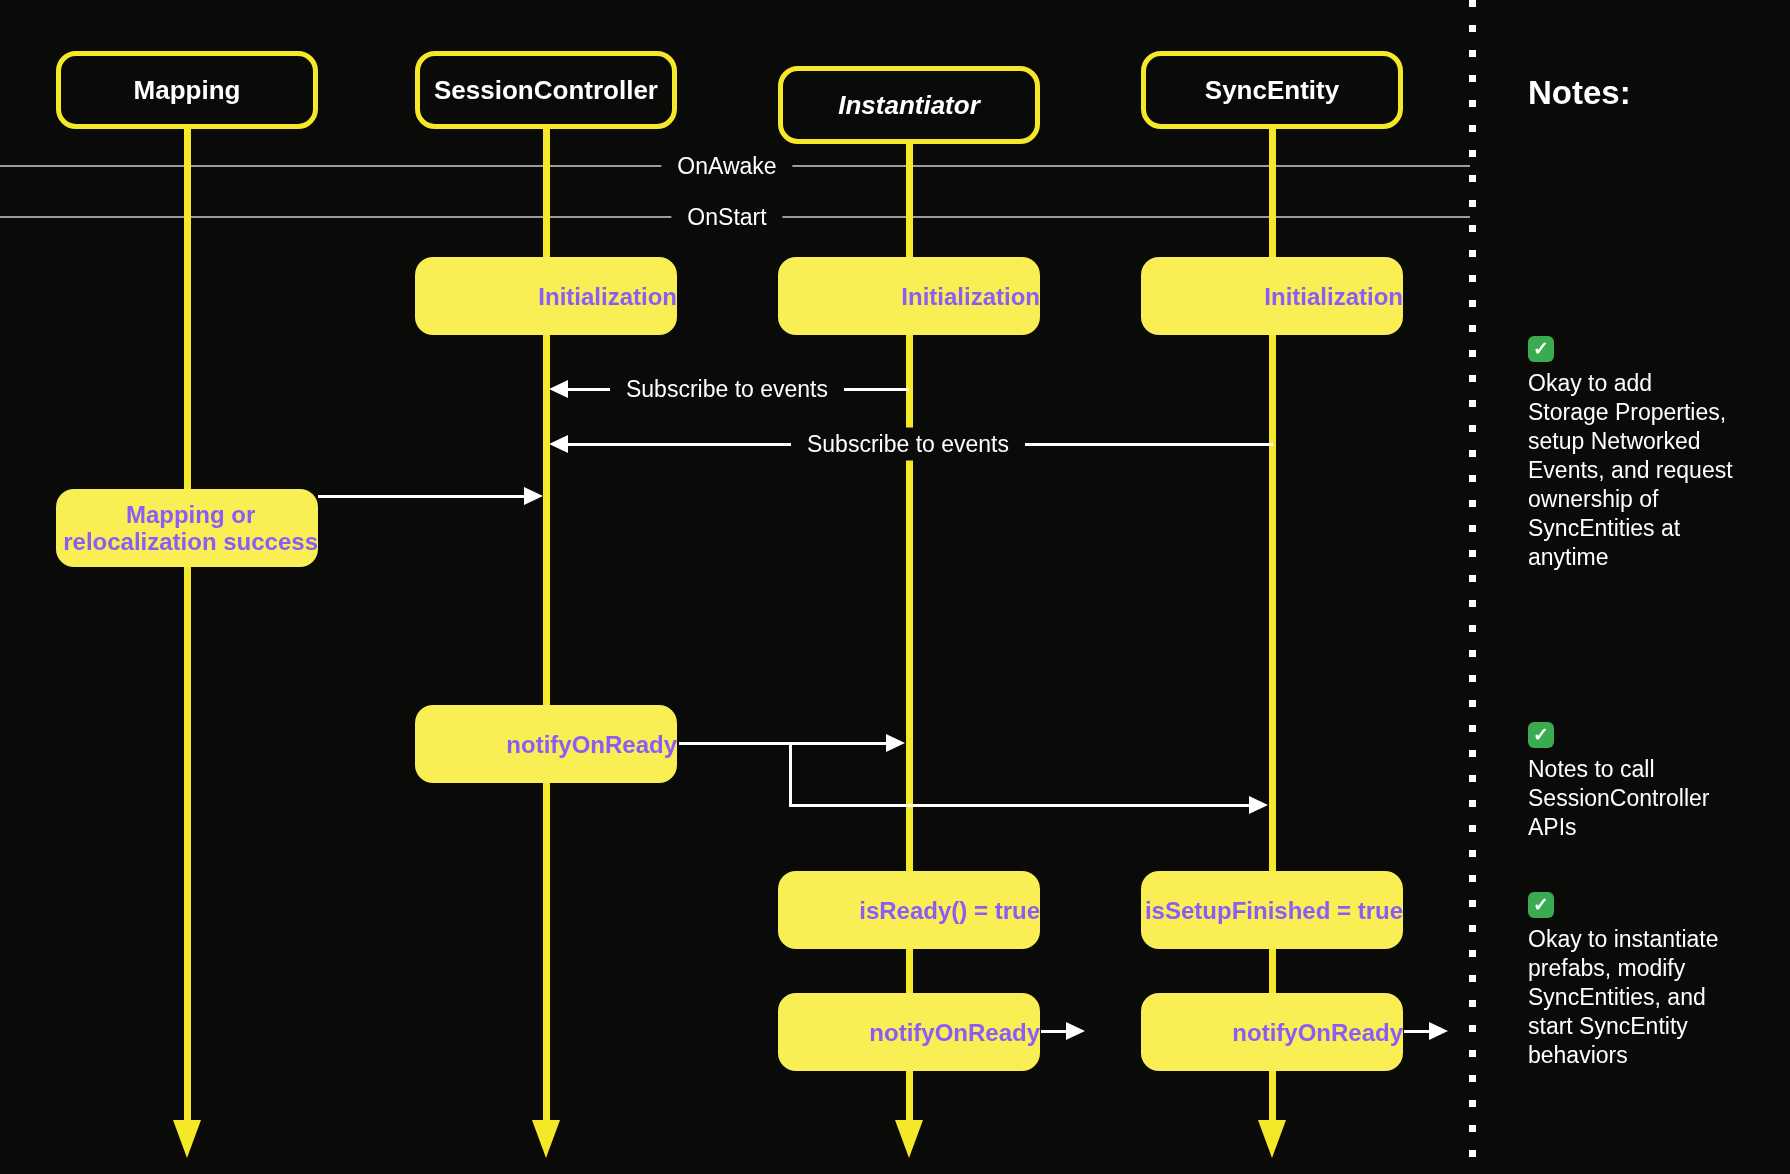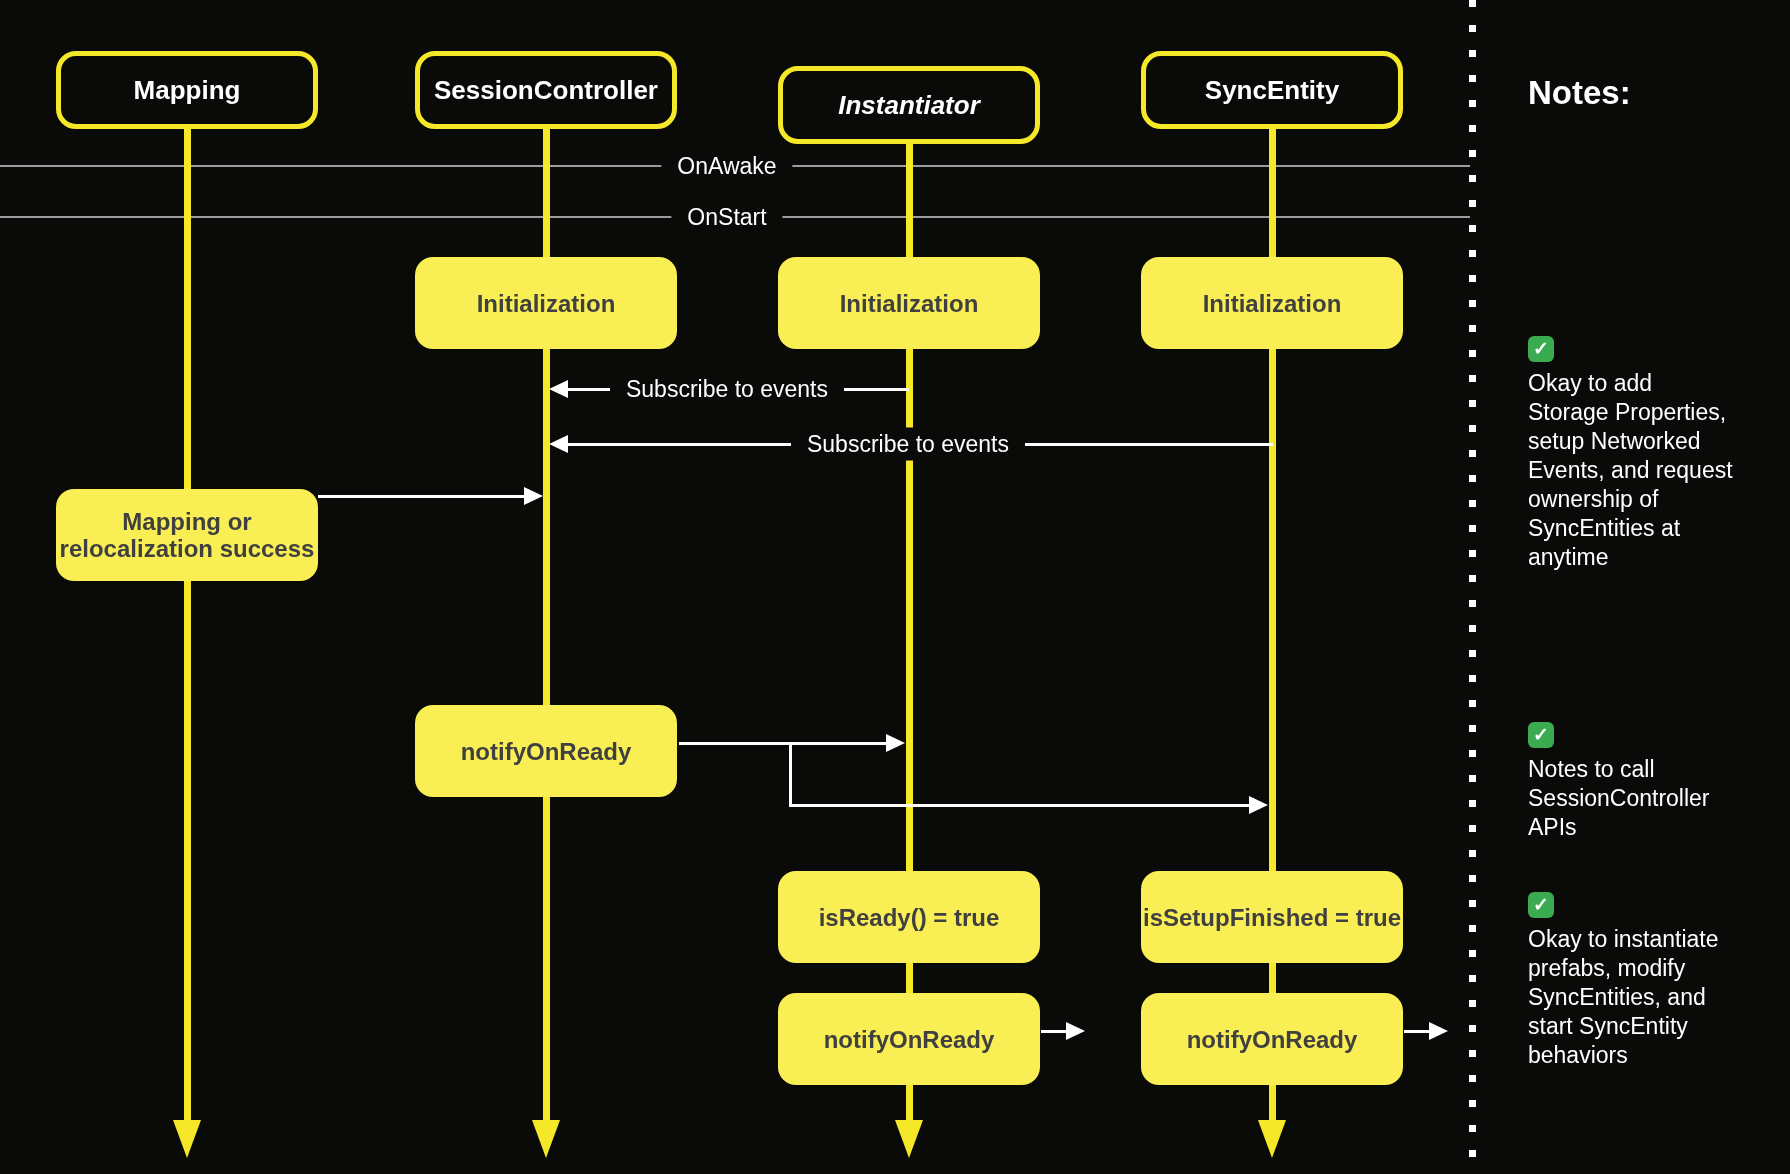--- a/index.html
+++ b/index.html
@@ -19,24 +19,24 @@
   .ah-down{position:absolute;width:0;height:0;border-left:14px solid transparent;
     border-right:14px solid transparent;border-top:38px solid var(--yellow);z-index:2;}
 
   
   .hbox{position:absolute;width:262px;height:78px;box-sizing:border-box;
     background:var(--bg);border:5px solid var(--yellow);border-radius:20px;
     display:flex;align-items:center;justify-content:center;
     color:var(--white);font-weight:bold;font-size:26px;z-index:3;}
 
   
-  .ybox{position:absolute;width:262px;height:92px;box-sizing:border-box;
+  .ybox{position:absolute;width:262px;height:78px;box-sizing:border-box;
     background:var(--yellow-fill);border-radius:18px;
-    display:flex;align-items:center;justify-content:center;text-align:center;
-    color:#404040;font-weight:bold;font-size:24px;line-height:27px;
+    display:flex;align-items:center;justify-content:flex-end;text-align:center;
+    color:#8b5cf6;font-weight:bold;font-size:24px;line-height:27px;
     white-space:pre-line;z-index:3;}
 
   
   .gline{position:absolute;height:2px;background:var(--gray);z-index:1;}
   .wline{position:absolute;background:var(--white);z-index:3;}
   .h2{height:2.5px;}
   .w2{width:2.5px;}
 
   
   .ah-left{position:absolute;width:0;height:0;border-top:9px solid transparent;

